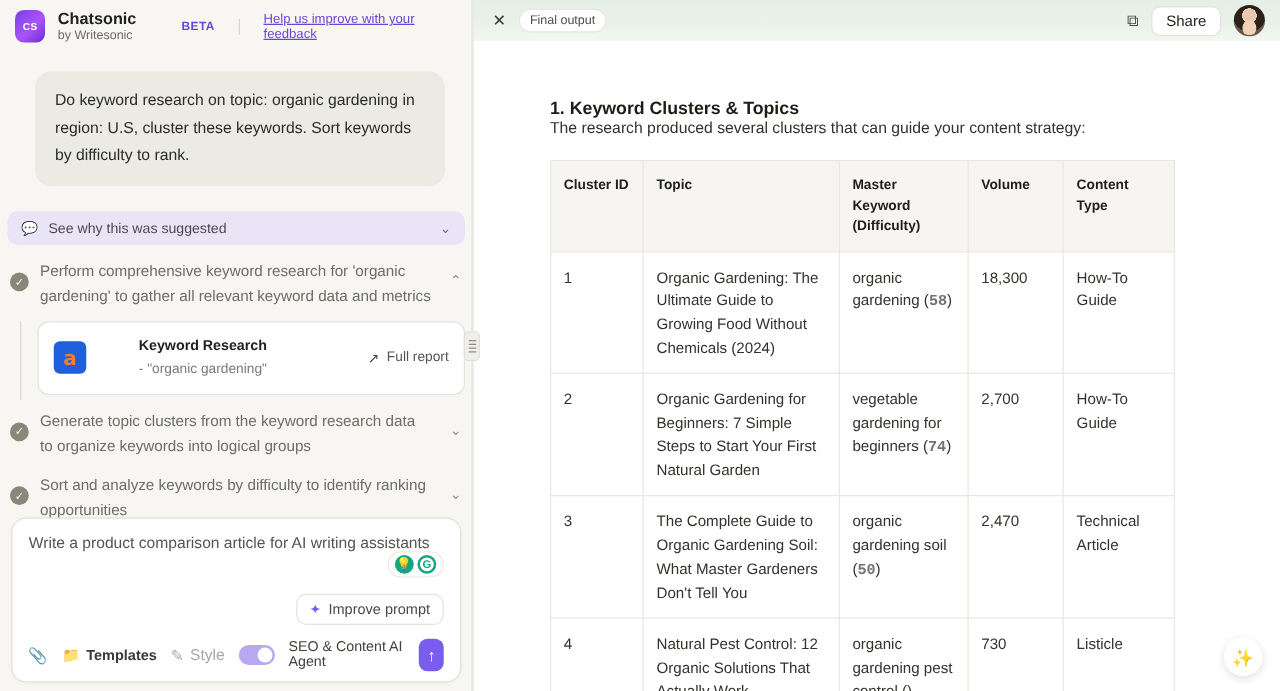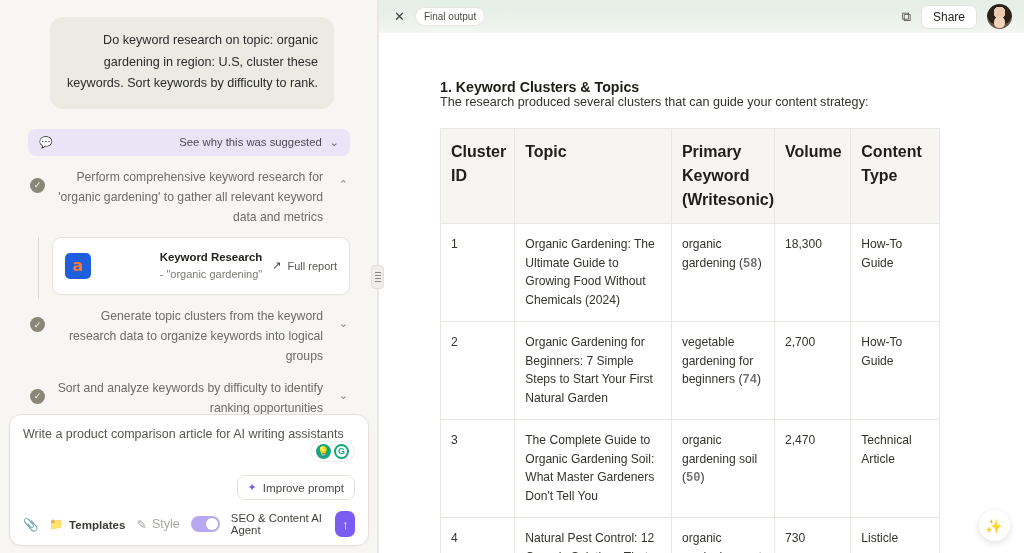--- a/index.html
+++ b/index.html
@@ -38,21 +38,21 @@
   .beta {
     font-size: 9.5px; font-weight: 700; color: #6b46d6;
     letter-spacing: .4px; margin-left: 26px;
   }
   .vdiv { width: 1px; height: 13px; background: #d8d6d0; margin: 0 9px; }
   .feedback-link {
     font-size: 10.5px; color: #6b46d6; text-decoration: underline;
     cursor: pointer;
   }
 
-  .scrollarea { flex: 1; overflow: hidden; position: relative; padding: 0 28px; text-align: right; }
+  .scrollarea { flex: 1; overflow: hidden; position: relative; padding: 0 6px; }
 
   .user-bubble {
     margin: 17px 16px 0 22px;
     background: #ebebe3;
     border-radius: 13px;
     padding: 13px 16px 14px 16px;
     font-size: 12.6px; line-height: 1.72; color: #2b2b2b;
   }
 
   .why-row {
@@ -192,21 +192,21 @@
 
   .rbody { padding: 12px 12px 0 0; height: 520px; overflow: hidden; }
   .rcontent { padding: 0 72px 0 62px; }
   .h-sec { font-size: 14.2px; font-weight: 700; color: #1d1c17; margin: 34px 0 0 0; }
   .p-sec { font-size: 12.6px; color: #33322c; }
 
   table.kw { border-collapse: collapse; width: 100%; margin-top: 19px; table-layout: fixed; }
   table.kw th {
     background: #f6f5f2; border: 1px solid #e9e7e2;
     text-align: left; vertical-align: top;
-    padding: 11px 10px; font-size: 16px; font-weight: 700; color: #1f1e19;
+    padding: 11px 10px; font-size: 11px; font-weight: 700; color: #1f1e19;
     line-height: 1.5;
   }
   table.kw td {
     border: 1px solid #e9e7e2; vertical-align: top;
     padding: 11px 10px; font-size: 12.1px; color: #33322c; line-height: 1.55;
   }
   table.kw td b { font-weight: 700; color: #737373; font-family: Liberation Mono, monospace; }
   .col1 { width: 72px; } .col2 { width: 152px; } .col3 { width: 100px; }
   .col4 { width: 74px; } .col5 { width: 86px; }
 
@@ -218,20 +218,30 @@
     font-size: 14px; color: #7b5cf0;
   }
 </style>
 </head>
 <body>
 
 <div class="app">
 
   <div class="left">
 
+    <div class="brand-bar">
+      <div class="brand-logo">CS</div>
+      <div class="brand-text">
+        <div class="brand-name">Chatsonic</div>
+        <div class="brand-sub">by Writesonic</div>
+      </div>
+      <div class="beta">BETA</div>
+      <div class="vdiv"></div>
+      <div class="feedback-link">Help us improve with your feedback</div>
+    </div>
 
     <div class="scrollarea">
 
       <div class="user-bubble">Do keyword research on topic: organic gardening in region: U.S, cluster these keywords. Sort keywords by difficulty to rank.</div>
 
       <div class="why-row">
         <span style="font-size:11px;color:#6f6e78;">💬</span>
         <span class="lbl">See why this was suggested</span>
         <span class="chev">⌄</span>
       </div>
@@ -333,21 +343,21 @@
             <col class="col1">
               <col class="col2">
               <col class="col3">
               <col class="col4">
               <col class="col5">
           </colgroup>
           <thead>
             <tr>
               <th>Cluster ID</th>
               <th>Topic</th>
-              <th>Primary Keyword (Writesonic)</th>
+              <th>Master Keyword (Difficulty)</th>
               <th>Volume</th>
               <th>Content Type</th>
             </tr>
           </thead>
           <tbody>
             <tr>
               <td>1</td>
               <td>Organic Gardening: The Ultimate Guide to Growing Food Without Chemicals (2024)</td>
               <td><span>organic gardening</span> (<b>58</b>)</td>
               <td>18,300</td>

